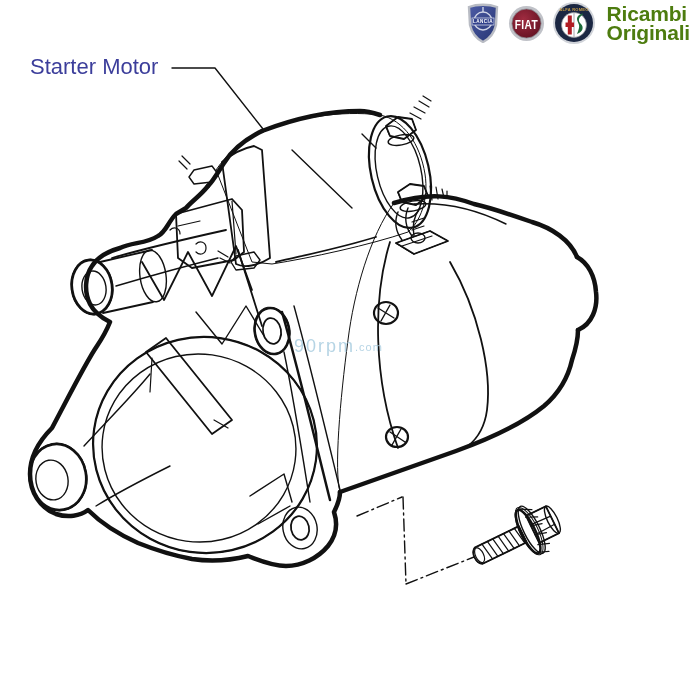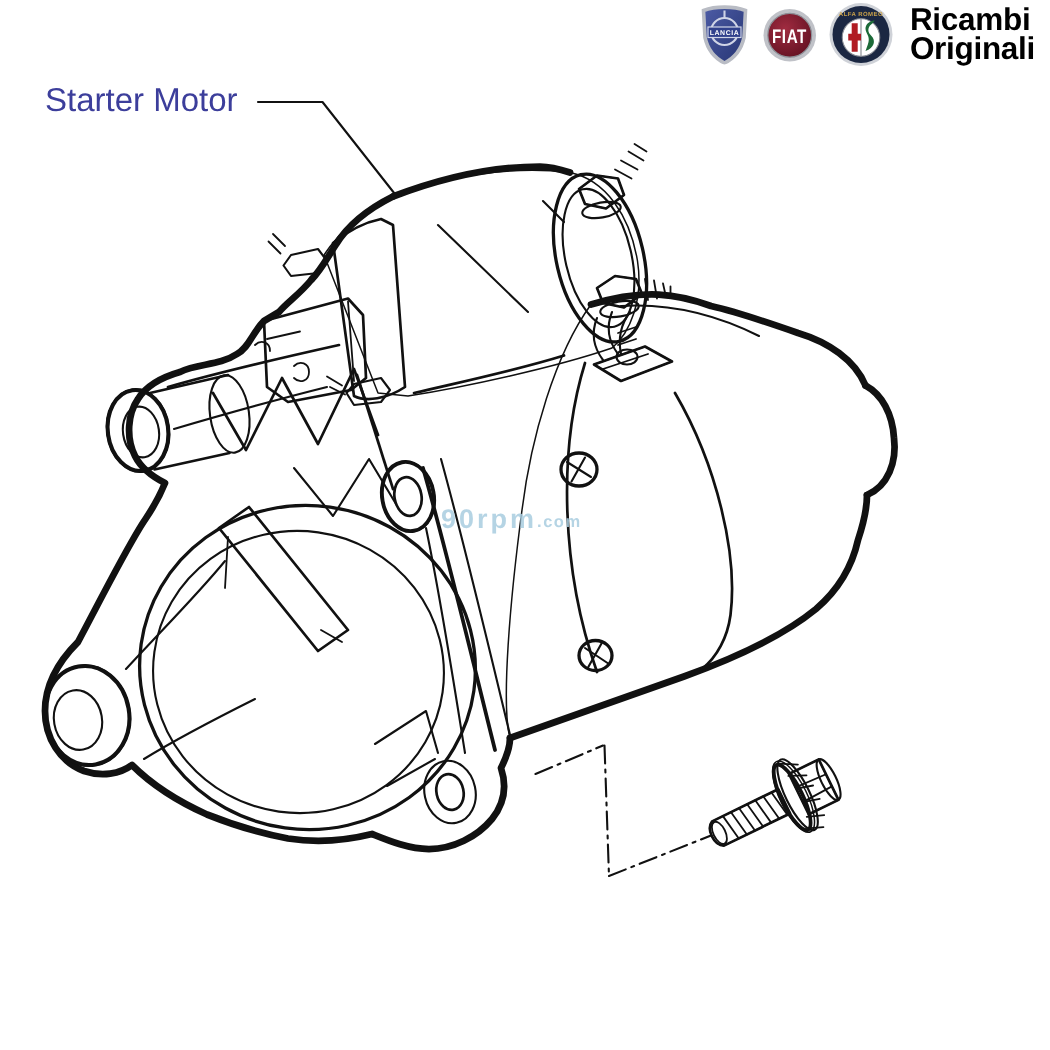--- a/index.html
+++ b/index.html
@@ -9,34 +9,34 @@
     font-family:"Liberation Sans", sans-serif;
   }
   .stage{position:absolute;inset:0;}
 
   
   .brandbar{
     position:absolute;top:0;right:10px;height:46px;
     display:flex;align-items:center;gap:7px;z-index:5;
   }
   .brandtext{
-    color:#000000;font-weight:bold;font-size:21px;line-height:19px;
+    color:#4d7c0f;font-weight:bold;font-size:21px;line-height:19px;
     letter-spacing:-0.2px;margin-left:4px;
   }
 
   
   .part-label{
     position:absolute;left:30px;top:54px;z-index:5;
     color:#3c3e9b;font-size:22px;font-weight:400;text-align:right;
   }
 
   
   .watermark{
     position:absolute;left:294px;top:336px;z-index:4;
-    color:#a9cde0;font-weight:bold;font-size:18px;letter-spacing:2px;
+    color:#a9cde0;font-weight:normal;font-size:18px;letter-spacing:2px;
     opacity:0.85;white-space:nowrap;
   }
   .watermark .suffix{font-size:11px;letter-spacing:1px;vertical-align:1px;}
 
   
   svg.drawing{position:absolute;left:0;top:0;z-index:2;}
   svg.drawing path, svg.drawing ellipse, svg.drawing line, svg.drawing circle, svg.drawing polyline{
     stroke:#111;fill:none;stroke-linecap:round;stroke-linejoin:round;
   }
   .w45{stroke-width:4.5px;} .w25{stroke-width:2.5px;} .w22{stroke-width:2.2px;}

